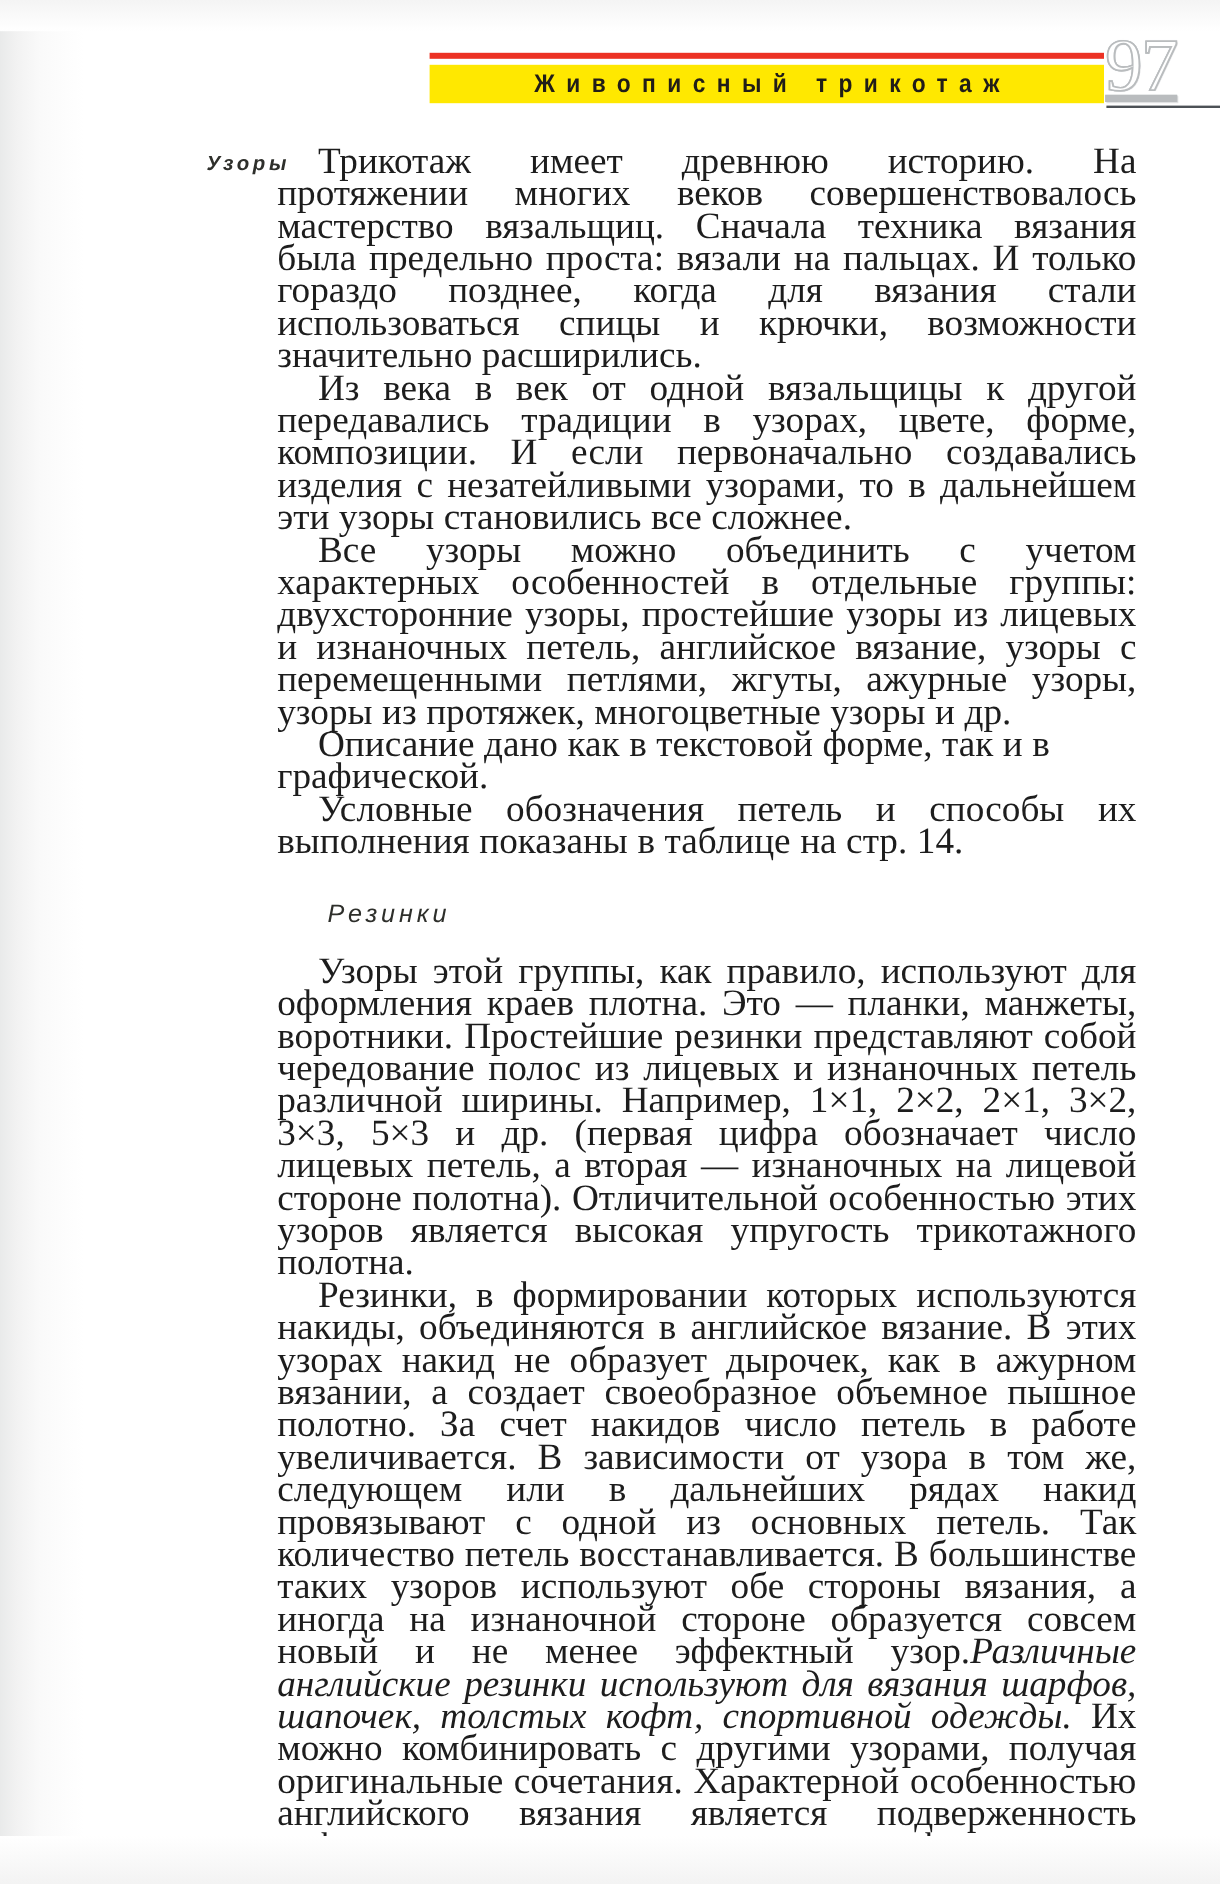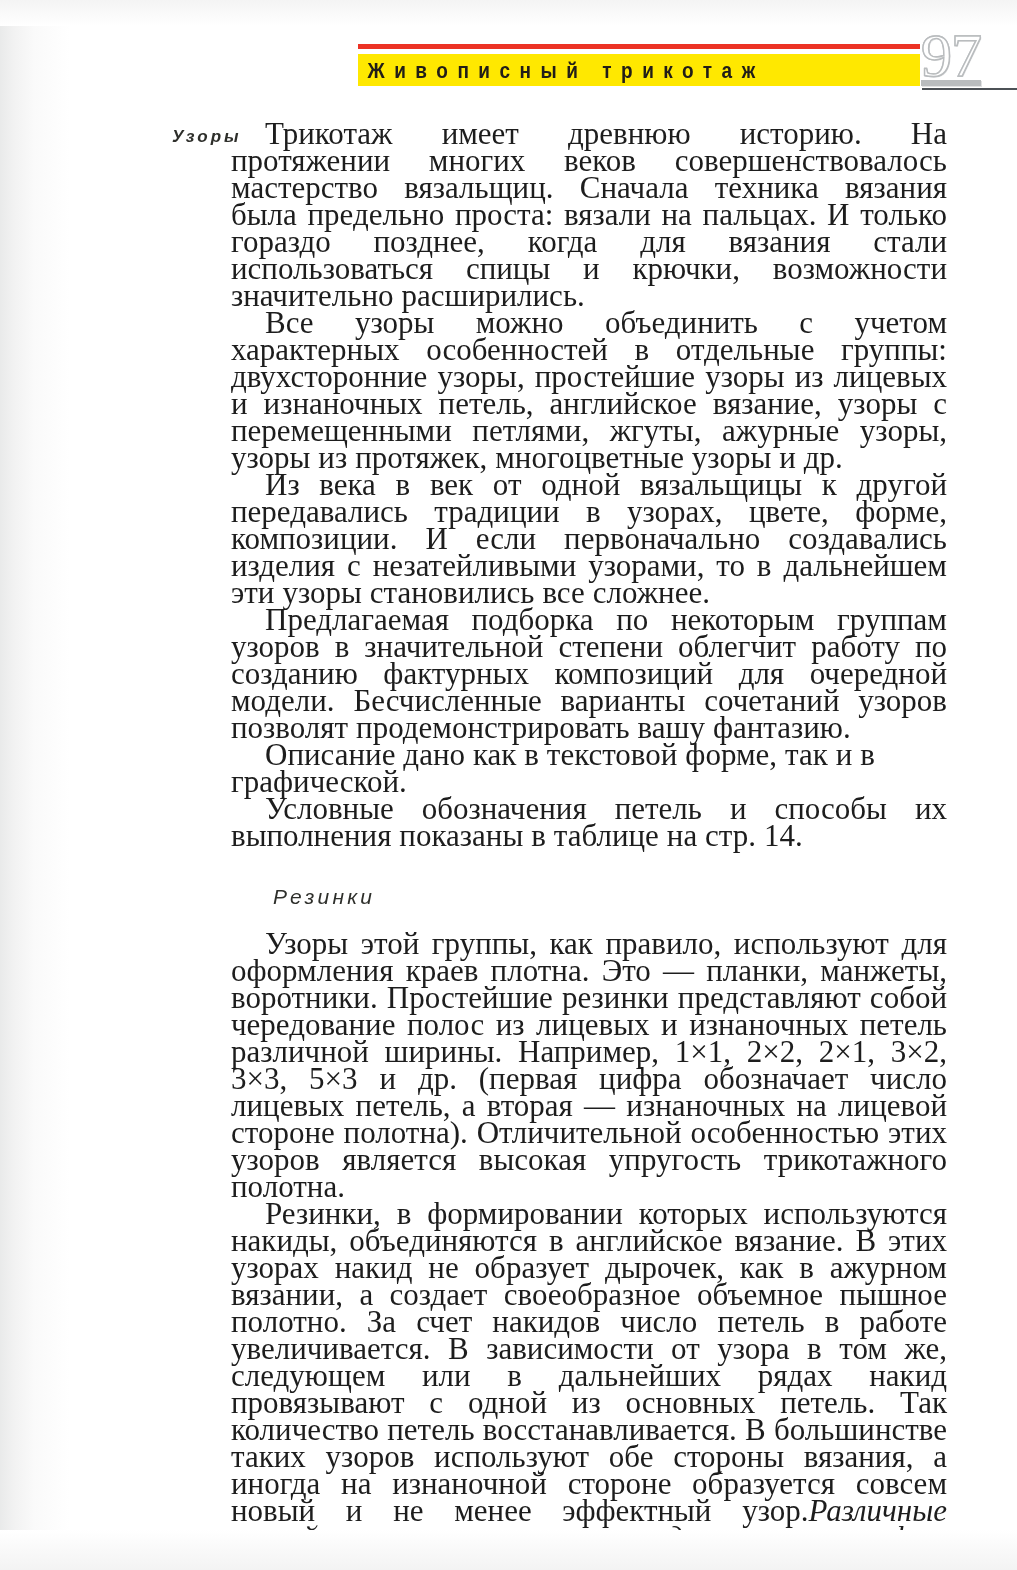--- a/index.html
+++ b/index.html
@@ -63,20 +63,21 @@
   }
   .header-banner {
     position: absolute;
     left: 358px;
     top: 54px;
     width: 562px;
     height: 32px;
     background: #ffe800;
     display: flex;
     align-items: center;
+    justify-content: center;
     overflow: hidden;
   }
   .header-banner-text {
     font-family: "Liberation Sans", "DejaVu Sans", sans-serif;
     font-weight: bold;
     font-size: 19px;
     line-height: 1;
     color: #211d18;
     letter-spacing: 9.5px;
     text-indent: 9.5px;
@@ -176,25 +177,24 @@
     <div class="page-number">97</div>
     <div class="header-rule-dark"></div>
   </div>
 
   <div class="margin-heading">Узоры</div>
 
   <div class="column">
 
     <p class="body">Трикотаж имеет древнюю историю. На протяжении многих веков совершенствовалось мастерство вязальщиц. Сначала техника вязания была предельно проста: вязали на пальцах. И только гораздо позднее, когда для вязания стали использоваться спицы и крючки, возможности значительно расширились.</p>
 
+    <p class="body">Из века в век от одной вязальщицы к другой передавались традиции в узорах, цвете, форме, композиции. И если первоначально создавались изделия с незатейливыми узорами, то в дальнейшем эти узоры становились все сложнее.</p>
+
     <p class="body">Все узоры можно объединить с учетом характерных особенностей в отдельные группы: двухсторонние узоры, простейшие узоры из лицевых и изнаночных петель, английское вязание, узоры с перемещенными петлями, жгуты, ажурные узоры, узоры из протяжек, многоцветные узоры и др.</p>
 
-    <p class="body">Из века в век от одной вязальщицы к другой передавались традиции в узорах, цвете, форме, композиции. И если первоначально создавались изделия с незатейливыми узорами, то в дальнейшем эти узоры становились все сложнее.</p>
-
-    <p class="body">Предлагаемая подборка по некоторым группам узоров в значительной степени облегчит работу по созданию фактурных композиций для очередной модели. Бесчисленные варианты сочетаний узоров позволят продемонстрировать вашу фантазию.</p>
 
     <p class="body last-short">Описание дано как в текстовой форме, так и в графической.</p>
 
     <p class="body">Условные обозначения петель и способы их выполнения показаны в таблице на стр. 14.</p>
 
     <div class="subheading">Резинки</div>
 
     <p class="body">Узоры этой группы, как правило, используют для оформления краев плотна. Это — планки, манжеты, воротники. Простейшие резинки представляют собой чередование полос из лицевых и изнаночных петель различной ширины. Например, 1×1, 2×2, 2×1, 3×2, 3×3, 5×3 и др. (первая цифра обозначает число лицевых петель, а вторая — изнаночных на лицевой стороне полотна). Отличительной особенностью этих узоров является высокая упругость трикотажного полотна.</p>
 
     <p class="body"><span>Резинки, в формировании которых используются накиды, объединяются в английское вязание. В этих узорах накид не образует дырочек, как в ажурном вязании, а создает своеобразное объемное пышное полотно. За счет накидов число петель в работе увеличивается. В зависимости от узора в том же, следующем или в дальнейших рядах накид провязывают с одной из основных петель. Так количество петель восстанавливается. В большинстве таких узоров используют обе стороны вязания, а иногда на изнаночной стороне образуется совсем новый и не менее эффектный узор.</span><em class="italic-run">Различные английские резинки используют для вязания шарфов, шапочек, толстых кофт, спортивной одежды.</em> <span>Их можно комбинировать с другими узорами, получая оригинальные сочетания. Характерной особенностью английского вязания является подверженность деформации, поэтому края одежды оформлять им нельзя.</span></p>

